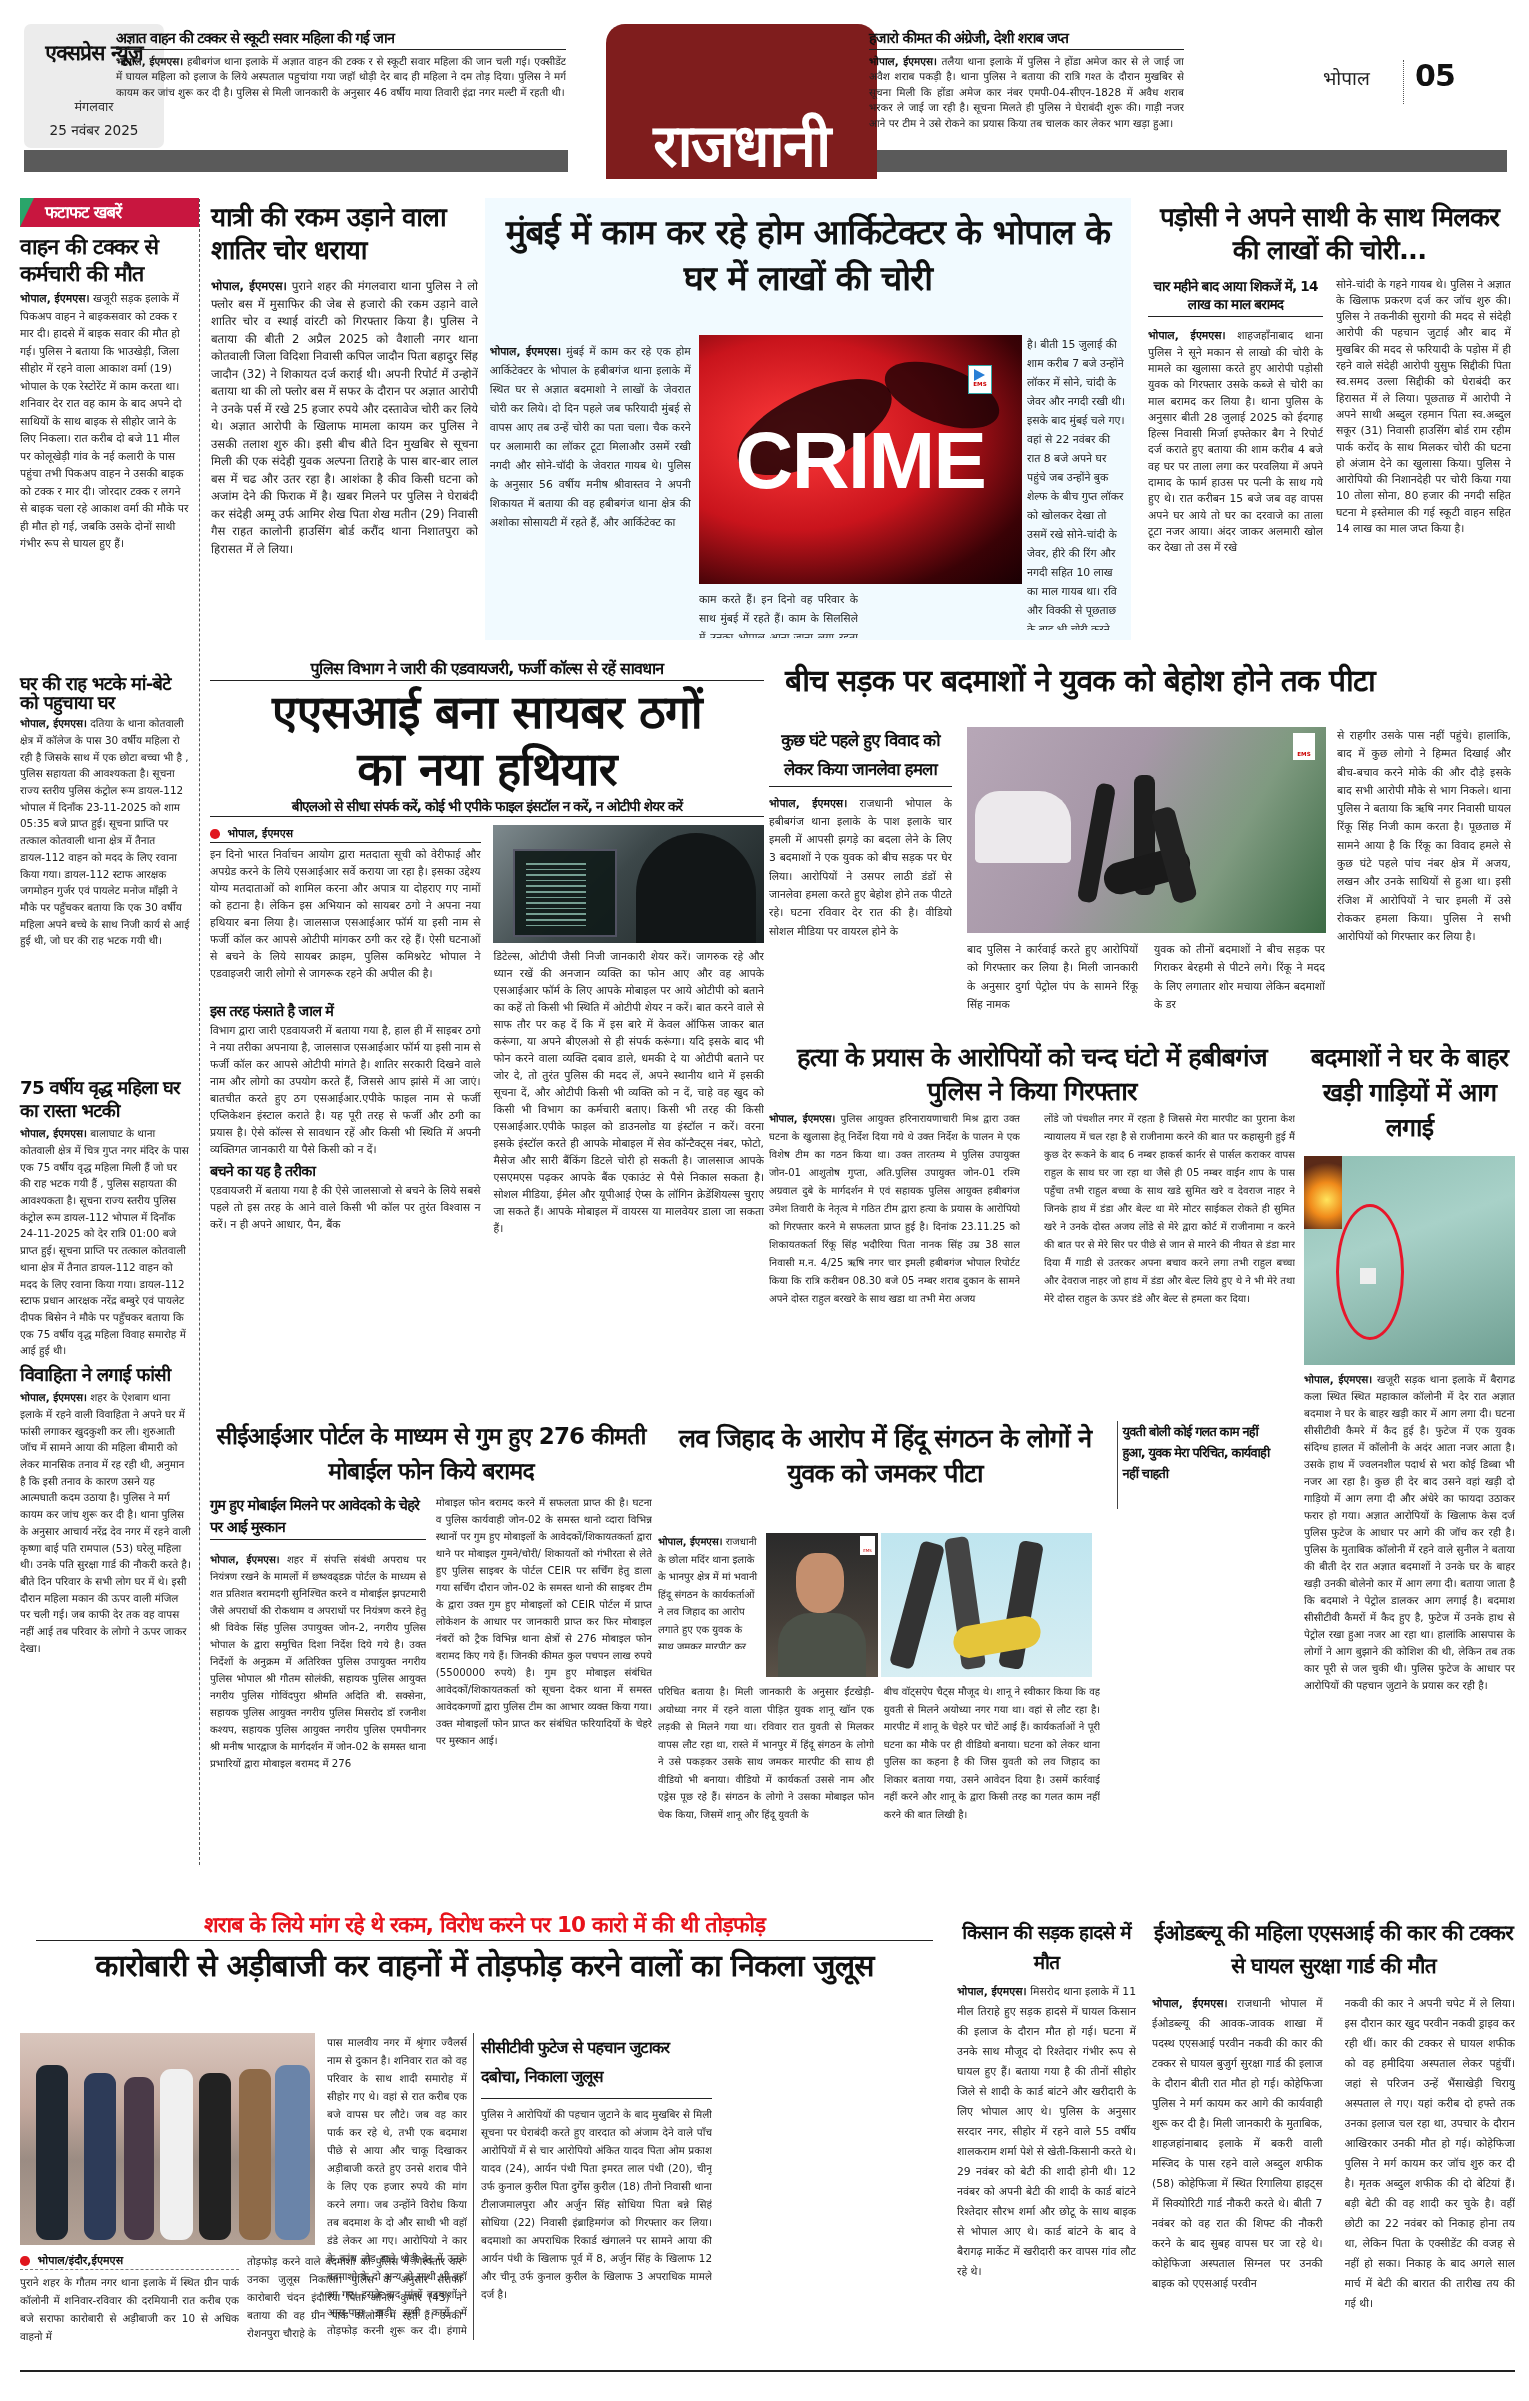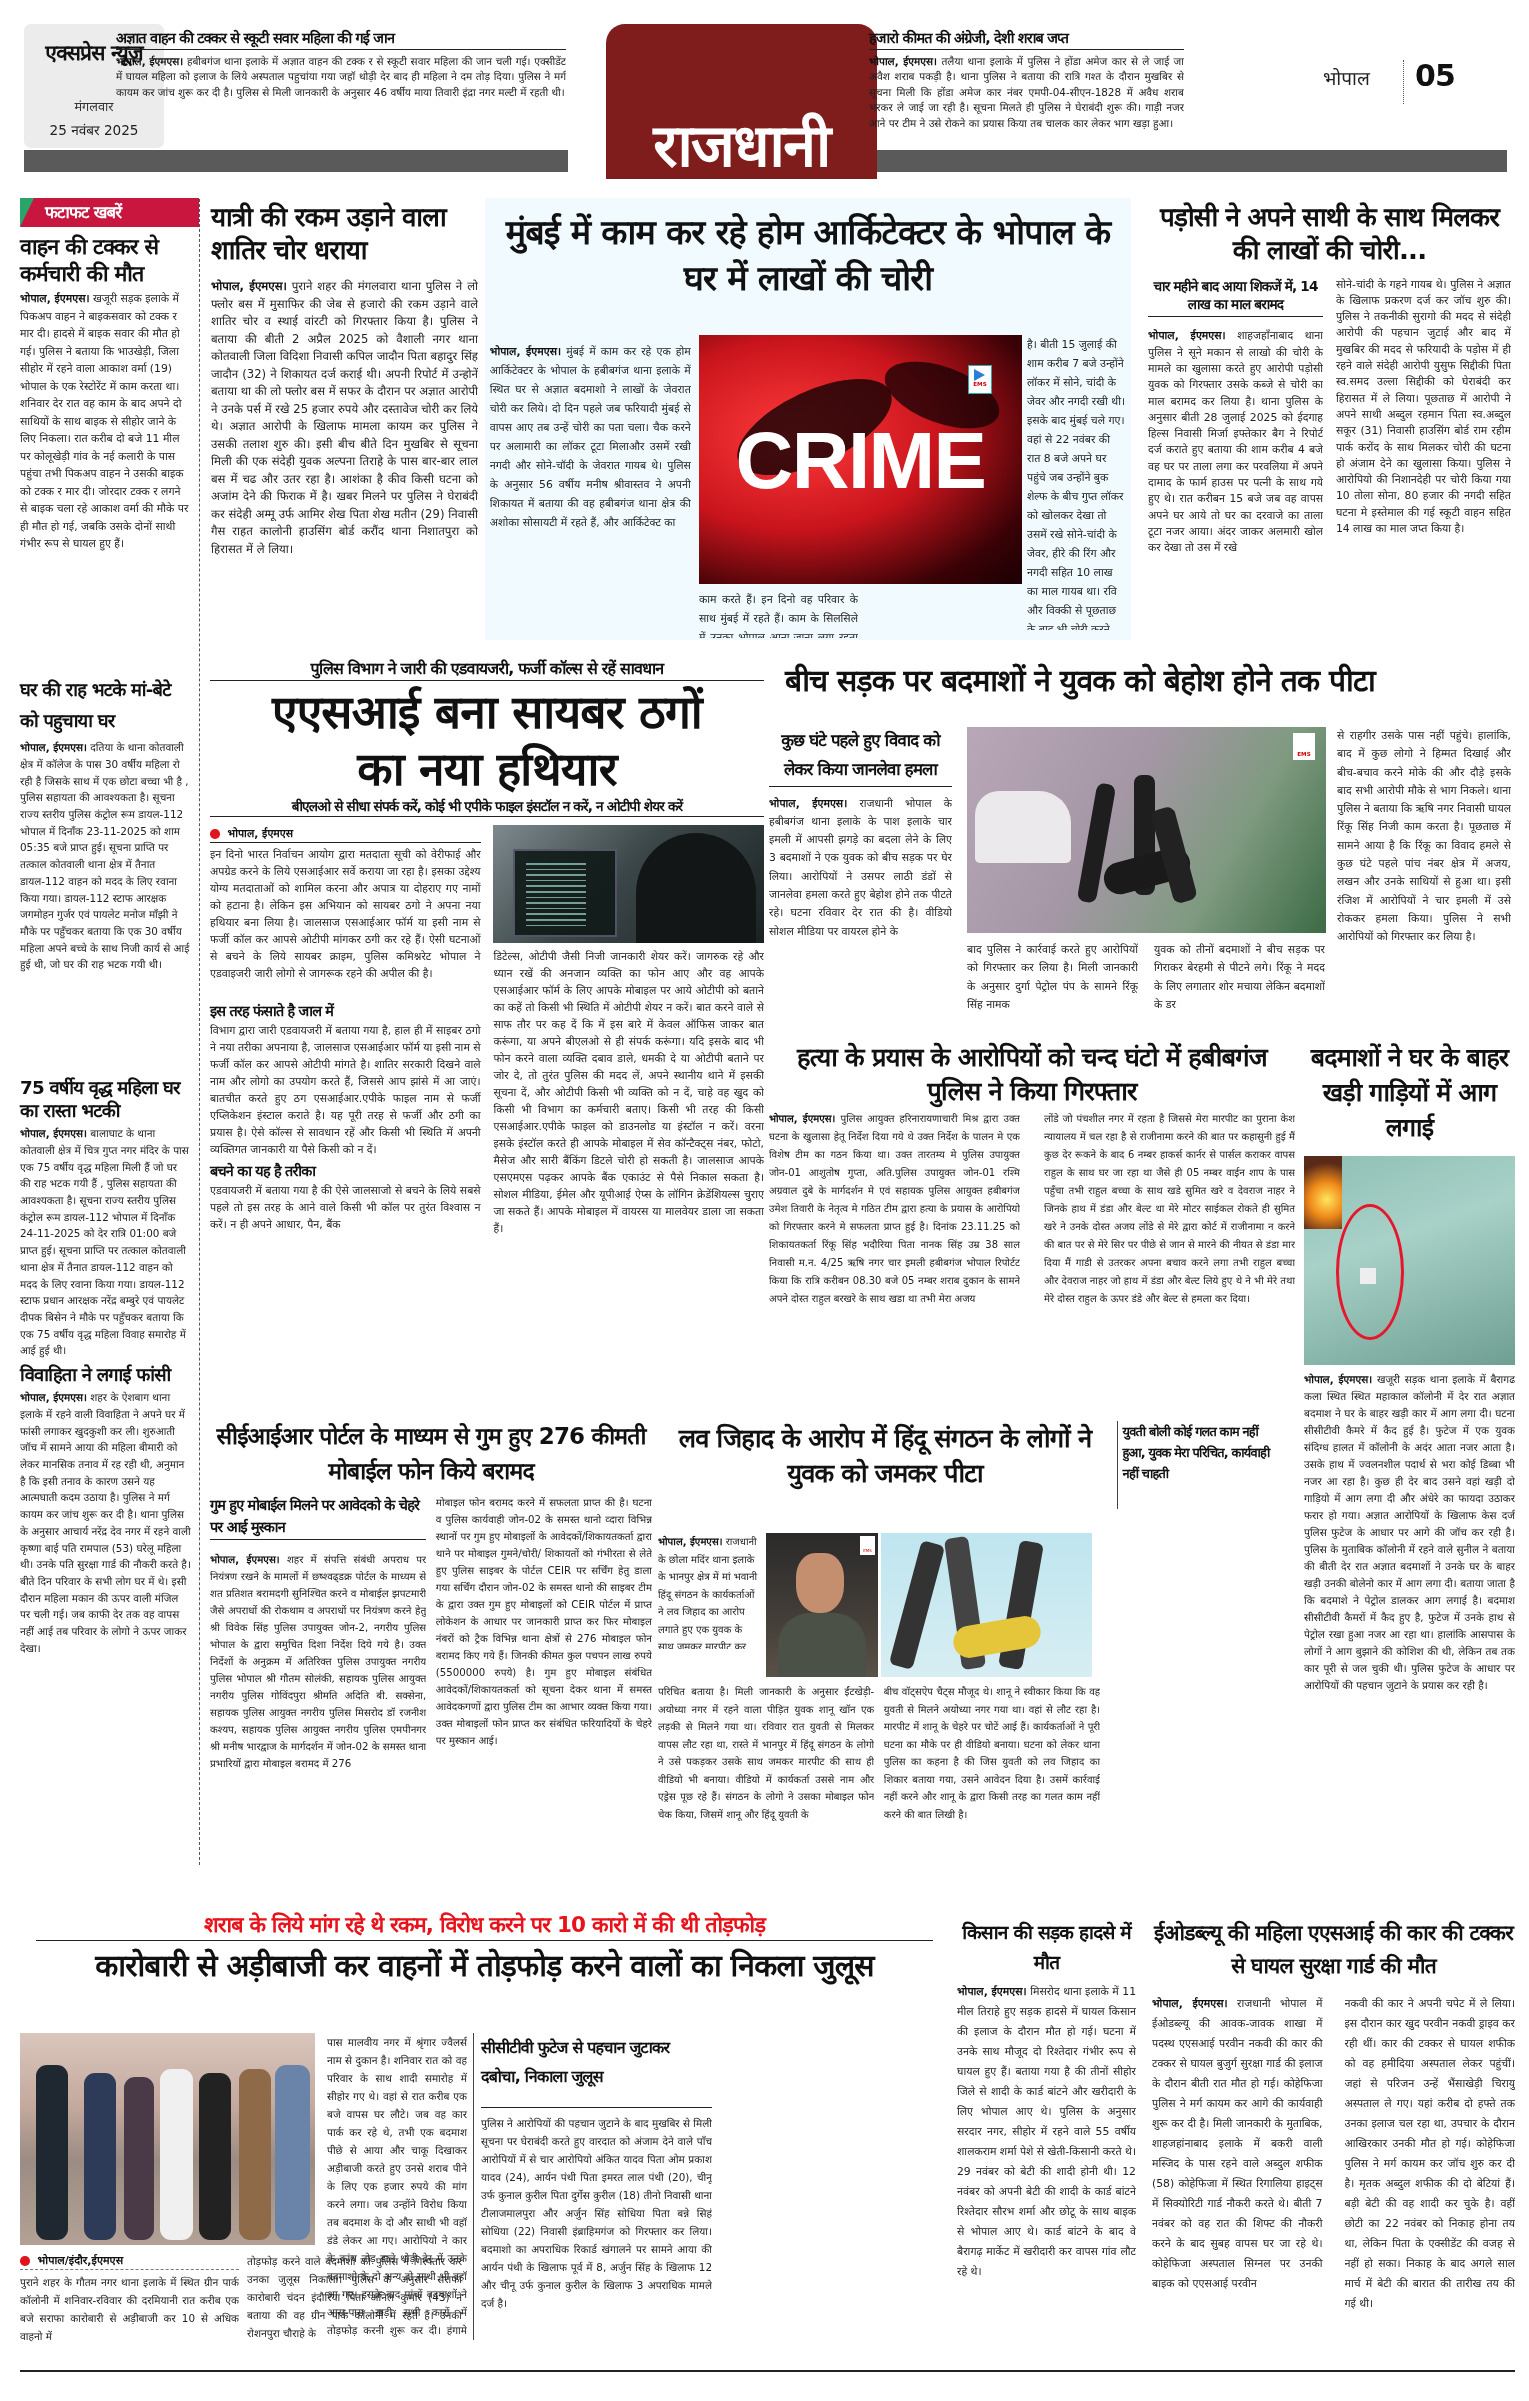--- a/index.html
+++ b/index.html
@@ -48,21 +48,21 @@
   <div style="width:0;height:0;border-top:29px solid #2aa56a;border-right:14.4px solid transparent;margin-right:11px"></div>
   <span class="hd" style="color:#fff;font-size:16.7px">फटाफट खबरें</span>
 </div>
 
 <div class="abs" style="left:20px;top:233px;width:171px">
   <div class="hd" style="font-size:21.5px;line-height:27px">वाहन की टक्कर से कर्मचारी की मौत</div>
   <div class="body" style="font-size:10.8px;line-height:17.5px;height:368px;margin-top:3.2px;text-align:left"><b>भोपाल, ईएमएस।</b> <span>खजूरी सड़क इलाके में पिकअप वाहन ने बाइकसवार को टक्क र मार दी। हादसे में बाइक सवार की मौत हो गई। पुलिस ने बताया कि भाउखेड़ी, जिला सीहोर में रहने वाला आकाश वर्मा (19) भोपाल के एक रेस्टोरेंट में काम करता था। शनिवार देर रात वह काम के बाद अपने दो साथियों के साथ बाइक से सीहोर जाने के लिए निकला। रात करीब दो बजे 11 मील पर कोलूखेड़ी गांव के नई कलारी के पास पहुंचा तभी पिकअप वाहन ने उसकी बाइक को टक्क र मार दी। जोरदार टक्क र लगने से बाइक चला रहे आकाश वर्मा की मौके पर ही मौत हो गई, जबकि उसके दोनों साथी गंभीर रूप से घायल हुए हैं।</span></div>
 </div>
 
 <div class="abs" style="left:20px;top:674px;width:171px">
-  <div class="hd" style="font-size:18.3px;line-height:31px">घर की राह भटके मां-बेटे को पहुचाया घर</div>
+  <div class="hd" style="font-size:18.3px;line-height:19px">घर की राह भटके मां-बेटे को पहुचाया घर</div>
   <div class="body" style="font-size:10.4px;line-height:16.7px;height:351px;margin-top:3.2px;text-align:left"><b>भोपाल, ईएमएस।</b> <span>दतिया के थाना कोतवाली क्षेत्र में कॉलेज के पास 30 वर्षीय महिला रो रही है जिसके साथ में एक छोटा बच्चा भी है , पुलिस सहायता की आवश्यकता है। सूचना राज्य स्तरीय पुलिस कंट्रोल रूम डायल-112 भोपाल में दिनॉंक 23-11-2025 को शाम 05:35 बजे प्राप्त हुई। सूचना प्राप्ति पर तत्काल कोतवाली थाना क्षेत्र में तैनात डायल-112 वाहन को मदद के लिए रवाना किया गया। डायल-112 स्टाफ आरक्षक जगमोहन गुर्जर एवं पायलेट मनोज मॉंझी ने मौके पर पहुँचकर बताया कि एक 30 वर्षीय महिला अपने बच्चे के साथ निजी कार्य से आई हुई थी, जो घर की राह भटक गयी थी।</span></div>
 </div>
 
 <div class="abs" style="left:20px;top:1076px;width:171px">
   <div class="hd" style="font-size:18.3px;line-height:23px">75 वर्षीय वृद्ध महिला घर का रास्ता भटकी</div>
   <div class="body" style="font-size:10.4px;line-height:16.7px;height:368px;margin-top:3.2px;text-align:left"><b>भोपाल, ईएमएस।</b> <span>बालाघाट के थाना कोतवाली क्षेत्र में चित्र गुप्त नगर मंदिर के पास एक 75 वर्षीय वृद्ध महिला मिली हैं जो घर की राह भटक गयी हैं , पुलिस सहायता की आवश्यकता है। सूचना राज्य स्तरीय पुलिस कंट्रोल रूम डायल-112 भोपाल में दिनॉंक 24-11-2025 को देर रात्रि 01:00 बजे प्राप्त हुई। सूचना प्राप्ति पर तत्काल कोतवाली थाना क्षेत्र में तैनात डायल-112 वाहन को मदद के लिए रवाना किया गया। डायल-112 स्टाफ प्रधान आरक्षक नरेंद्र बम्बुरे एवं पायलेट दीपक बिसेन ने मौके पर पहुँचकर बताया कि एक 75 वर्षीय वृद्ध महिला विवाह समारोह में आई हुई थी।</span></div>
 </div>
 
 <div class="abs" style="left:20px;top:1363px;width:171px">
   <div class="hd" style="font-size:18.3px;line-height:23px">विवाहिता ने लगाई फांसी</div>
@@ -213,21 +213,21 @@
     <div style="position:absolute;left:255px;top:32px;width:35px;height:175px;background:#6a84a9;border-radius:11px"></div>
   </div>
   <div class="abs" style="left:0;top:339px;width:219px">
     <div class="rule" style="border-bottom:0.8px dashed #777;padding-bottom:1.6px;font-size:11px;font-weight:bold"><span class="dateline-dot"></span><span>भोपाल/इंदौर,ईएमएस</span></div>
     <div class="body" style="font-size:10.4px;line-height:18px;height:73px;margin-top:3.2px">पुराने शहर के गौतम नगर थाना इलाके में स्थित ग्रीन पार्क कॉलोनी में शनिवार-रविवार की दरमियानी रात करीब एक बजे सराफा कारोबारी से अड़ीबाजी कर 10 से अधिक वाहनो में</div>
   </div>
   <div class="abs body" style="left:227px;top:339px;width:215px;font-size:10.4px;line-height:18px;height:92px">तोड़फोड़ करने वाले बदमाशो को पुलिस ने गिरफ्तार कर उनका जुलूस निकाला। पुलिस के अनुसार सराफा कारोबारी चंदन इंदौरिया पिता अनिल कुमार (43) ने बताया की वह ग्रीन पार्क कॉलोनी में रहते हैं। उनकी रोशनपुरा चौराहे के</div>
   <div class="abs body" style="left:307px;top:120px;width:140px;font-size:10.4px;line-height:18px;height:307px">पास मालवीय नगर में श्रृंगार ज्वैलर्स नाम से दुकान है। शनिवार रात को वह परिवार के साथ शादी समारोह में सीहोर गए थे। वहां से रात करीब एक बजे वापस घर लौटे। जब वह कार पार्क कर रहे थे, तभी एक बदमाश पीछे से आया और चाकू दिखाकर अड़ीबाजी करते हुए उनसे शराब पीने के लिए एक हजार रुपये की मांग करने लगा। जब उन्होंने विरोध किया तब बदमाश के दो और साथी भी वहॉ डंडे लेकर आ गए। आरोपियो ने कार के कांच तोड़ डाले थोड़ी देर में उनके बदमाशो के दो अन्य दो साथी भी वहॉ आ गए। इसके बाद पांचों बदमाशों ने आस-पास खड़ी सभी कारों में तोड़फोड़ करनी शुरू कर दी। हंगामे की आवाज से कॉलोनी के लोगो की नींद खुल गई वह बाहर आये तब बदमाश बाइक से फरार हो गए। बाद में फरियादी चंदन की शिकायत पर पुलिस ने मामला कायम कर आरोपियो की तलाश शुरु की।</div>
   <div class="abs vline" style="left:453px;top:120px;height:307px"></div>
   <div class="abs" style="left:461px;top:120px;width:231px">
-    <div class="hd rule" style="font-size:16px;line-height:29px;padding-bottom:16px">सीसीटीवी फुटेज से पहचान जुटाकर दबोचा, निकाला जुलूस</div>
+    <div class="hd rule" style="font-size:16px;line-height:29px;padding-bottom:7px">सीसीटीवी फुटेज से पहचान जुटाकर दबोचा, निकाला जुलूस</div>
     <div class="body" style="font-size:10.4px;line-height:18px;height:243px;margin-top:6.4px">पुलिस ने आरोपियों की पहचान जुटाने के बाद मुखबिर से मिली सूचना पर घेराबंदी करते हुए वारदात को अंजाम देने वाले पाँच आरोपियों में से चार आरोपियो अंकित यादव पिता ओम प्रकाश यादव (24), आर्यन पंथी पिता इमरत लाल पंथी (20), चीनू उर्फ कुनाल कुरील पिता दुर्गेस कुरील (18) तीनो निवासी थाना टीलाजमालपुरा और अर्जुन सिंह सोधिया पिता बन्ने सिहं सोधिया (22) निवासी इंब्राहिमगंज को गिरफ्तार कर लिया। बदमाशो का अपराधिक रिकार्ड खंगालने पर सामने आया की आर्यन पंथी के खिलाफ पूर्व में 8, अर्जुन सिंह के खिलाफ 12 और चीनू उर्फ कुनाल कुरील के खिलाफ 3 अपराधिक मामले दर्ज है।</div>
   </div>
 </div>
 
 <div class="abs" style="left:957px;top:1917px;width:179px">
   <div class="hd" style="font-size:19px;line-height:30px;text-align:center">किसान की सड़क हादसे में मौत</div>
   <div class="body" style="font-size:10.8px;line-height:20px;height:399px;margin-top:4.8px"><b>भोपाल, ईएमएस।</b> <span>मिसरोद थाना इलाके में 11 मील तिराहे हुए सड़क हादसे में घायल किसान की इलाज के दौरान मौत हो गई। घटना में उनके साथ मौजूद दो रिश्तेदार गंभीर रूप से घायल हुए हैं। बताया गया है की तीनों सीहोर जिले से शादी के कार्ड बांटने और खरीदारी के लिए भोपाल आए थे। पुलिस के अनुसार सरदार नगर, सीहोर में रहने वाले 55 वर्षीय शालकराम शर्मा पेशे से खेती-किसानी करते थे। 29 नवंबर को बेटी की शादी होनी थी। 12 नवंबर को अपनी बेटी की शादी के कार्ड बांटने रिश्तेदार सौरभ शर्मा और छोटू के साथ बाइक से भोपाल आए थे। कार्ड बांटने के बाद वे बैरागढ़ मार्केट में खरीदारी कर वापस गांव लौट रहे थे।</span></div>
 </div>
 
 <div class="abs" style="left:1152px;top:1917px;width:363px">

